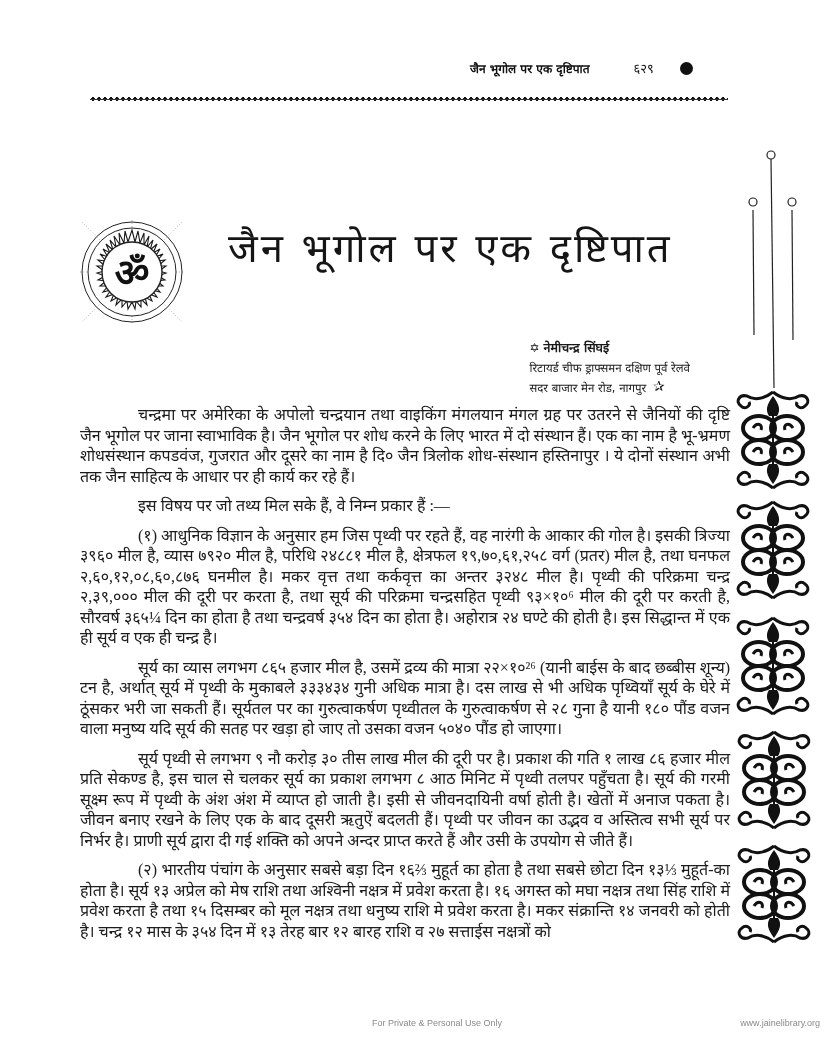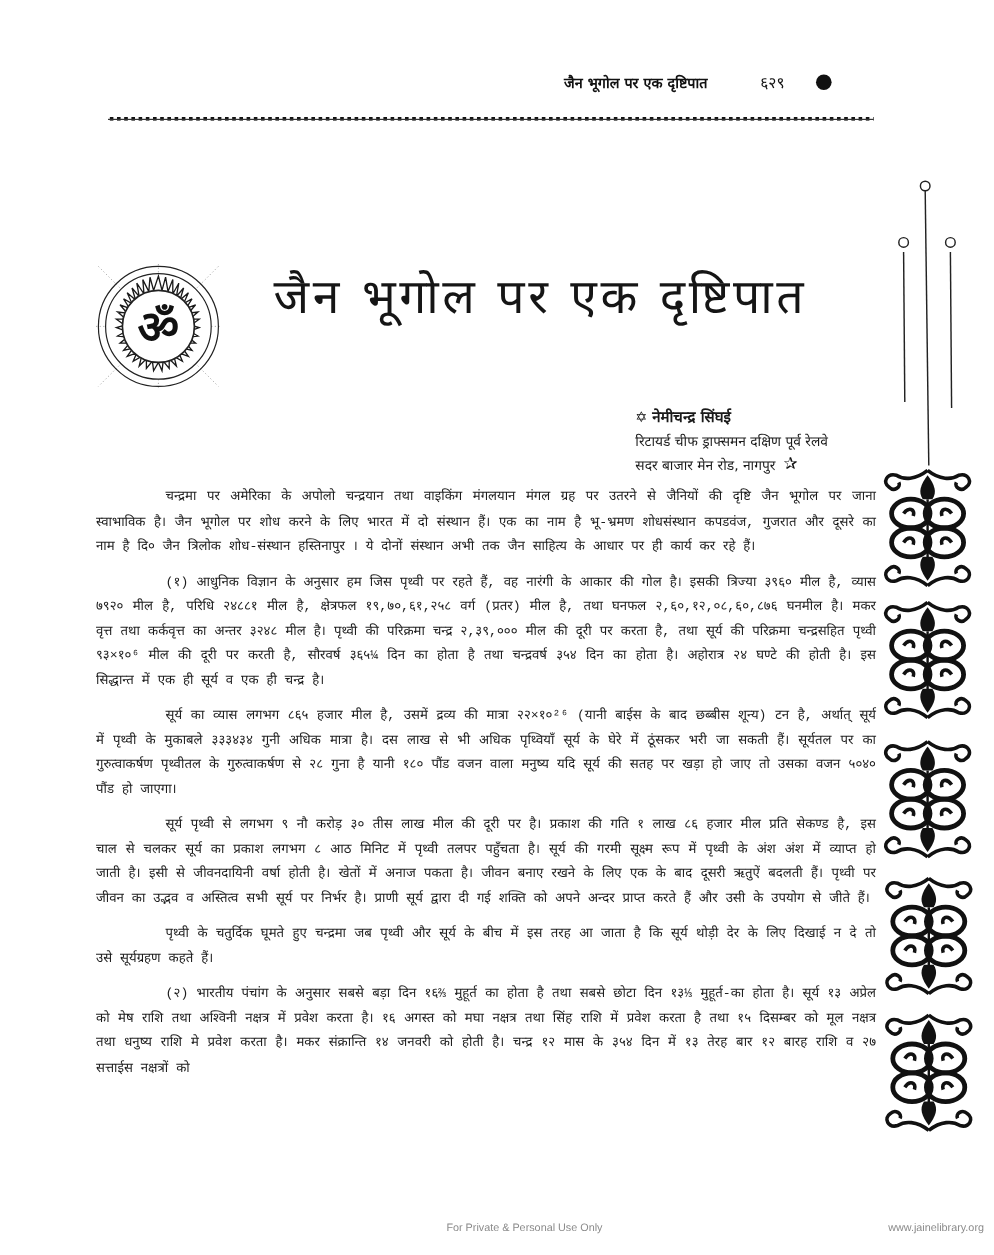--- a/index.html
+++ b/index.html
@@ -36,21 +36,21 @@
     .byline {
       position: absolute; top: 338px; right: 138px; 
       font-family: "DejaVu Sans", sans-serif; font-size: 11.5px; color: #1a1a1a; line-height: 20px;
     }
     .byline .author { font-weight: bold; font-size: 12.5px; }
     .byline .star { font-size: 12px; margin-right: 4px; }
     .byline-star2 { position: absolute; top: 378px; left: 653px; font-size: 14px; color: #111; }
 
     .body-text {
       position: absolute; top: 405px; left: 80px; width: 650px;
-      font-family: Liberation Mono, monospace; font-size: 11px; line-height: 20.5px;
+      font-family: Liberation Serif, serif; font-size: 16px; line-height: 20.5px;
       color: #1c1c1c; text-align: justify;
     }
     .body-text p { text-indent: 58px; margin-bottom: 9px; }
 
     .side-ornament { position: absolute; top: 140px; left: 728px; width: 100px; height: 840px; }
 
     .footer {
       position: absolute; bottom: 14px; left: 0; width: 828px; height: 14px;
       font-family: "Liberation Sans", sans-serif; font-size: 9px; color: #8a8a8a;
     }
@@ -94,24 +94,24 @@
   <div>
     <span class="star">✡</span><span class="author">नेमीचन्द्र सिंघई</span>
   </div>
   <div>रिटायर्ड चीफ ड्राफ्समन दक्षिण पूर्व रेलवे</div>
   <div>सदर बाजार मेन रोड, नागपुर</div>
 </div>
 <div class="byline-star2">✰</div>
 
 <div class="body-text">
   <p>चन्द्रमा पर अमेरिका के अपोलो चन्द्रयान तथा वाइकिंग मंगलयान मंगल ग्रह पर उतरने से जैनियों की दृष्टि जैन भूगोल पर जाना स्वाभाविक है। जैन भूगोल पर शोध करने के लिए भारत में दो संस्थान हैं। एक का नाम है भू-भ्रमण शोधसंस्थान कपडवंज, गुजरात और दूसरे का नाम है दि० जैन त्रिलोक शोध-संस्थान हस्तिनापुर । ये दोनों संस्थान अभी तक जैन साहित्य के आधार पर ही कार्य कर रहे हैं।</p>
+  <p>इस विषय पर जो तथ्य मिल सके हैं, वे निम्न प्रकार हैं :—</p>
   <p>(१) आधुनिक विज्ञान के अनुसार हम जिस पृथ्वी पर रहते हैं, वह नारंगी के आकार की गोल है। इसकी त्रिज्या ३९६० मील है, व्यास ७९२० मील है, परिधि २४८८१ मील है, क्षेत्रफल १९,७०,६१,२५८ वर्ग (प्रतर) मील है, तथा घनफल २,६०,१२,०८,६०,८७६ घनमील है। मकर वृत्त तथा कर्कवृत्त का अन्तर ३२४८ मील है। पृथ्वी की परिक्रमा चन्द्र २,३९,००० मील की दूरी पर करता है, तथा सूर्य की परिक्रमा चन्द्रसहित पृथ्वी ९३×१०⁶ मील की दूरी पर करती है, सौरवर्ष ३६५¼ दिन का होता है तथा चन्द्रवर्ष ३५४ दिन का होता है। अहोरात्र २४ घण्टे की होती है। इस सिद्धान्त में एक ही सूर्य व एक ही चन्द्र है।</p>
   <p>सूर्य का व्यास लगभग ८६५ हजार मील है, उसमें द्रव्य की मात्रा २२×१०²⁶ (यानी बाईस के बाद छब्बीस शून्य) टन है, अर्थात् सूर्य में पृथ्वी के मुकाबले ३३३४३४ गुनी अधिक मात्रा है। दस लाख से भी अधिक पृथ्वियाँ सूर्य के घेरे में ठूंसकर भरी जा सकती हैं। सूर्यतल पर का गुरुत्वाकर्षण पृथ्वीतल के गुरुत्वाकर्षण से २८ गुना है यानी १८० पौंड वजन वाला मनुष्य यदि सूर्य की सतह पर खड़ा हो जाए तो उसका वजन ५०४० पौंड हो जाएगा।</p>
   <p>सूर्य पृथ्वी से लगभग ९ नौ करोड़ ३० तीस लाख मील की दूरी पर है। प्रकाश की गति १ लाख ८६ हजार मील प्रति सेकण्ड है, इस चाल से चलकर सूर्य का प्रकाश लगभग ८ आठ मिनिट में पृथ्वी तलपर पहुँचता है। सूर्य की गरमी सूक्ष्म रूप में पृथ्वी के अंश अंश में व्याप्त हो जाती है। इसी से जीवनदायिनी वर्षा होती है। खेतों में अनाज पकता है। जीवन बनाए रखने के लिए एक के बाद दूसरी ऋतुऐं बदलती हैं। पृथ्वी पर जीवन का उद्भव व अस्तित्व सभी सूर्य पर निर्भर है। प्राणी सूर्य द्वारा दी गई शक्ति को अपने अन्दर प्राप्त करते हैं और उसी के उपयोग से जीते हैं।</p>
-  <p>पृथ्वी के चतुर्दिक घूमते हुए चन्द्रमा जब पृथ्वी और सूर्य के बीच में इस तरह आ जाता है कि सूर्य थोड़ी देर के लिए दिखाई न दे तो उसे सूर्यग्रहण कहते हैं।</p>
   <p>(२) भारतीय पंचांग के अनुसार सबसे बड़ा दिन १६⅔ मुहूर्त का होता है तथा सबसे छोटा दिन १३⅓ मुहूर्त-का होता है। सूर्य १३ अप्रेल को मेष राशि तथा अश्विनी नक्षत्र में प्रवेश करता है। १६ अगस्त को मघा नक्षत्र तथा सिंह राशि में प्रवेश करता है तथा १५ दिसम्बर को मूल नक्षत्र तथा धनुष्य राशि मे प्रवेश करता है। मकर संक्रान्ति १४ जनवरी को होती है। चन्द्र १२ मास के ३५४ दिन में १३ तेरह बार १२ बारह राशि व २७ सत्ताईस नक्षत्रों को</p>
 </div>
 
 <div class="side-ornament">
   <svg width="100" height="840" viewBox="0 0 100 840">
     <g stroke="#222" stroke-width="1.2" fill="none">
       <circle cx="43" cy="15" r="4"></circle>
       <line x1="43" y1="19" x2="46" y2="248"></line>
       <circle cx="25" cy="62" r="4"></circle>
       <line x1="25" y1="70" x2="26" y2="195"></line>

